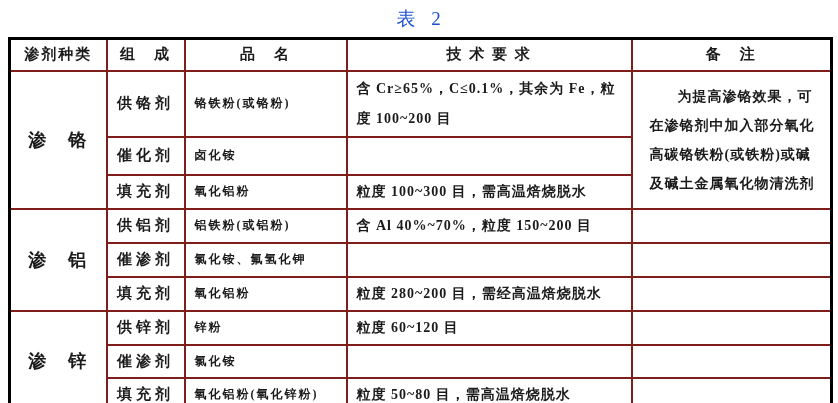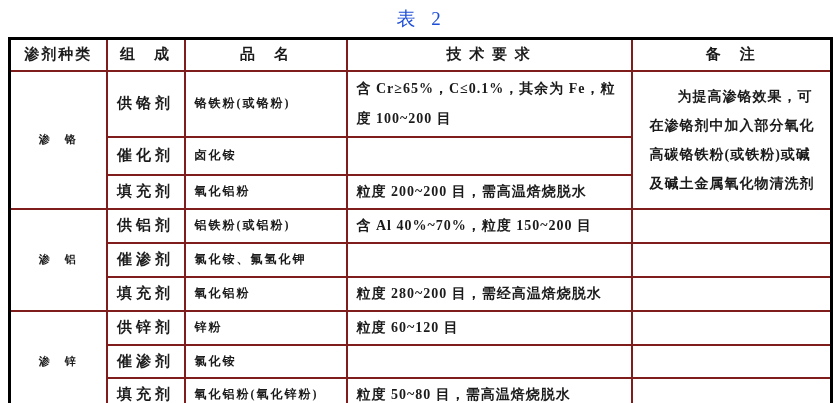--- a/index.html
+++ b/index.html
@@ -40,21 +40,21 @@
     box-sizing: border-box;
   }
   .spec-table th {
     font-size: 15px;
     letter-spacing: 2px;
     text-align: center;
     height: 32px;
   }
   td.type-cell {
     text-align: center;
-    font-size: 11px;
+    font-size: 18px;
     letter-spacing: 2px;
   }
   td.comp-cell {
     text-align: center;
     font-size: 15px;
     letter-spacing: 4px;
   }
   td.prod-cell {
     text-align: left;
     font-size: 12px;
@@ -119,21 +119,21 @@
       <td class="remark-cell" rowspan="3">为提高渗铬效果，可在渗铬剂中加入部分氧化高碳铬铁粉(或铁粉)或碱及碱土金属氧化物清洗剂</td>
     </tr>
     <tr class="r-30">
       <td class="comp-cell">催化剂</td>
       <td class="prod-cell">卤化铵</td>
       <td class="req-cell"></td>
     </tr>
     <tr class="r-27">
       <td class="comp-cell">填充剂</td>
       <td class="prod-cell">氧化铝粉</td>
-      <td class="req-cell">粒度 200~200 目，需高温焙烧脱水</td>
+      <td class="req-cell">粒度 100~300 目，需高温焙烧脱水</td>
     </tr>
 
     <tr class="r-29">
       <td class="type-cell" rowspan="3">渗　铝</td>
       <td class="comp-cell">供铝剂</td>
       <td class="prod-cell">铝铁粉(或铝粉)</td>
       <td class="req-cell">含 Al 40%~70%，粒度 150~200 目</td>
       <td class="remark-cell"></td>
     </tr>
     <tr class="r-34">

